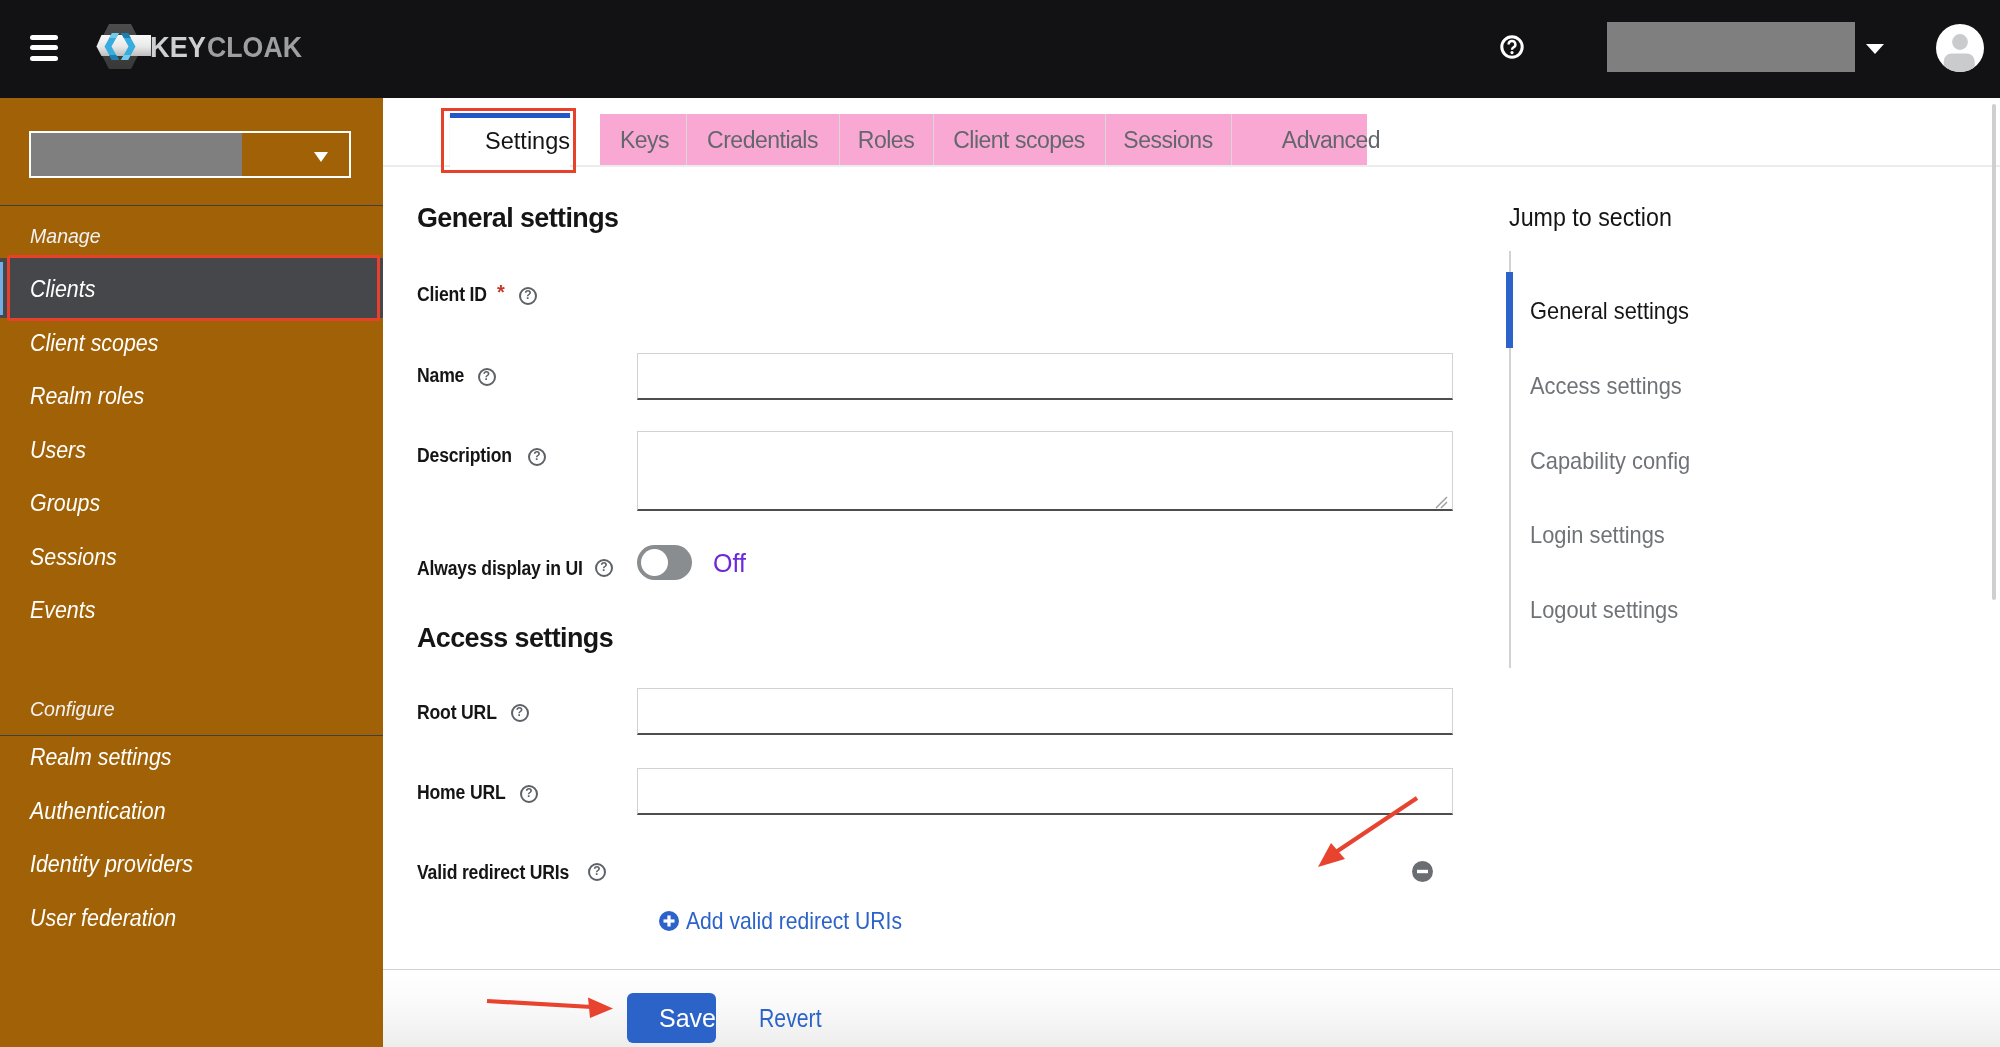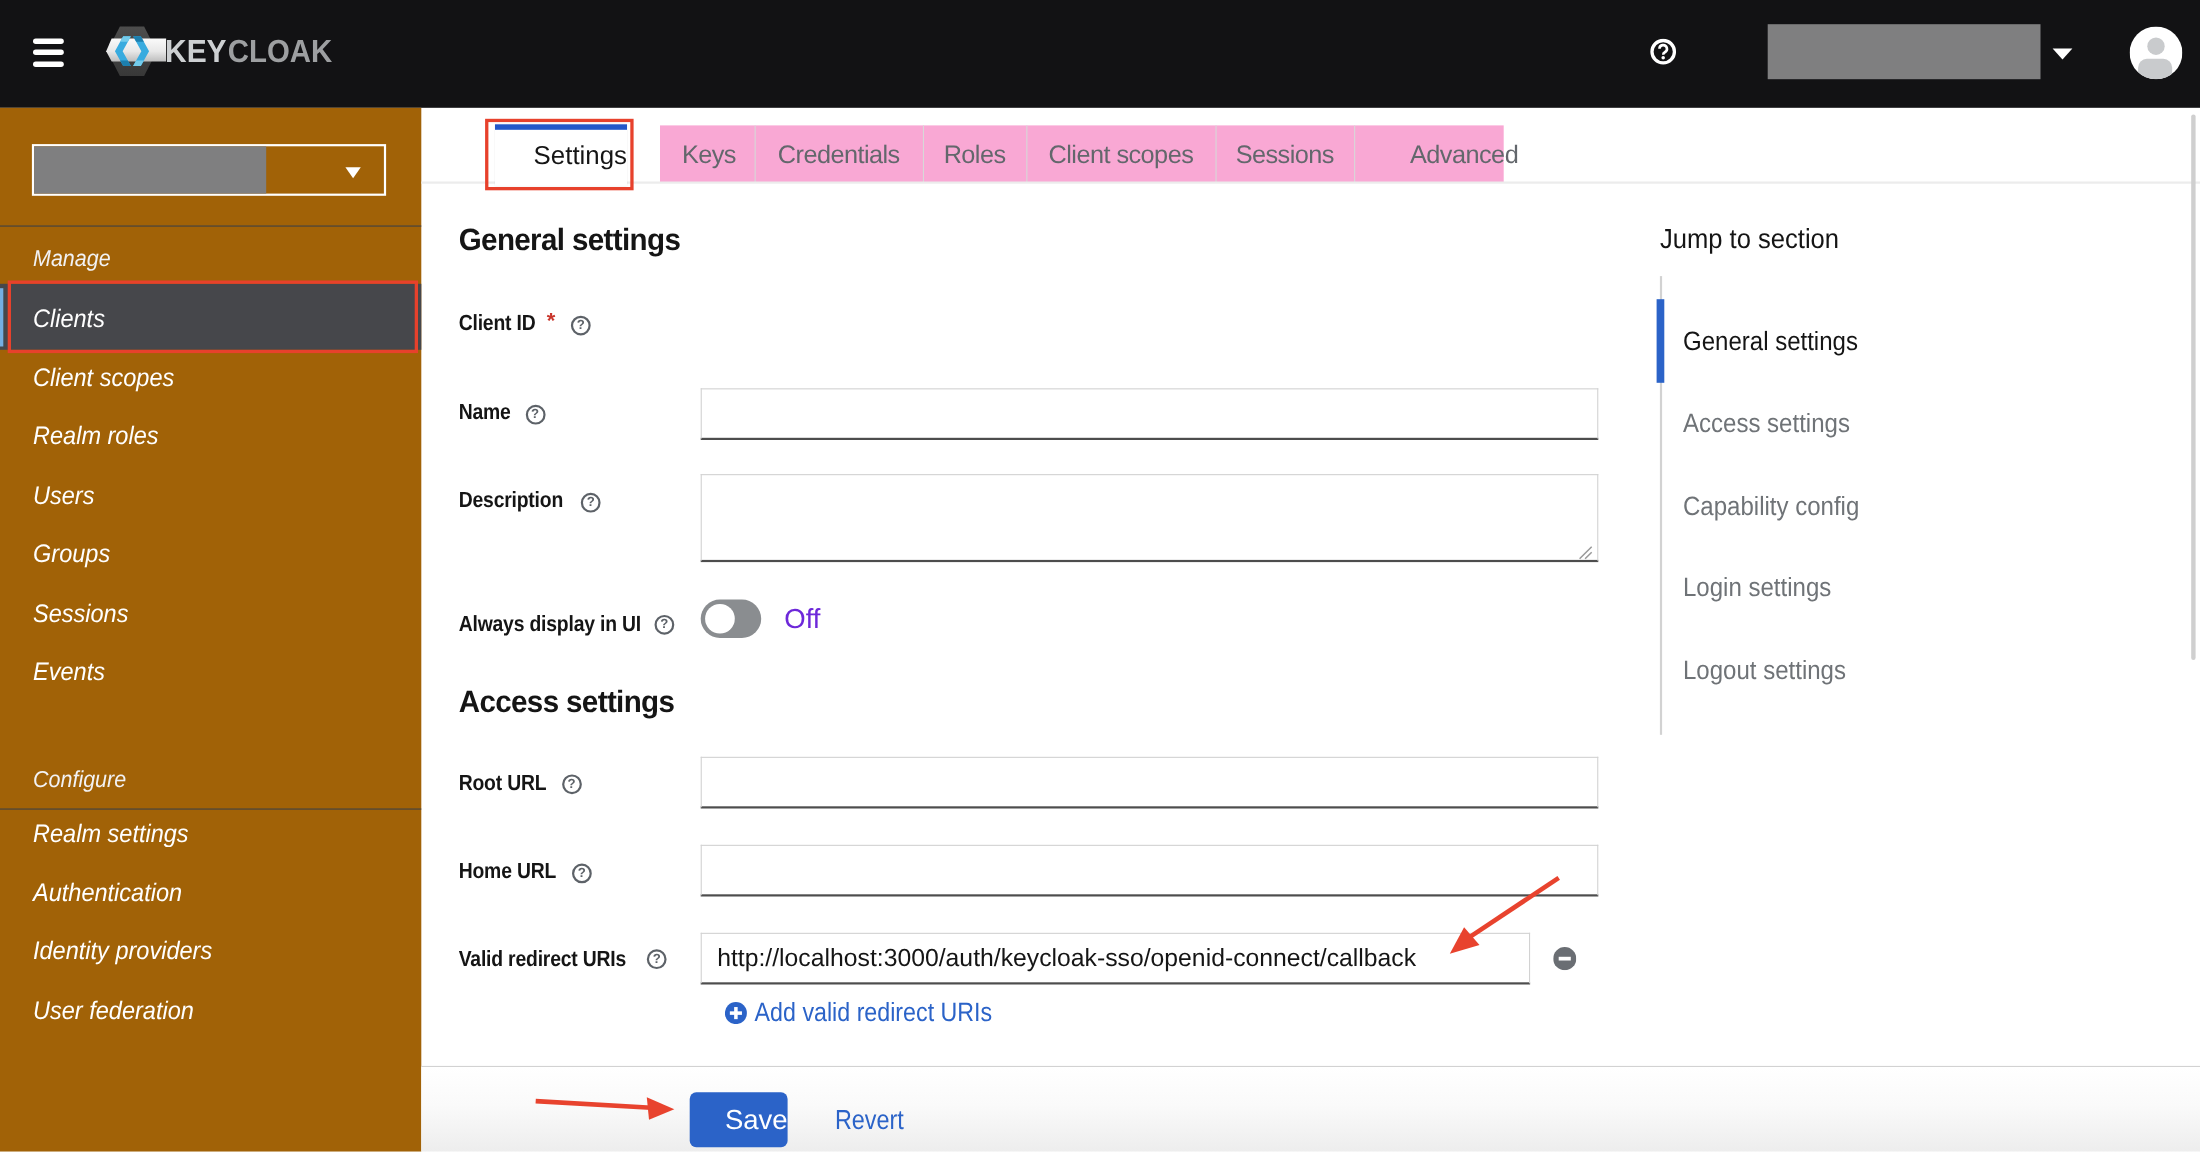--- a/index.html
+++ b/index.html
@@ -174,21 +174,20 @@
   <div class="flabel abs" style="top:534.5px">Root URL</div>
   <div class="helpc abs" style="left:127.5px;top:538px">?</div>
   <div class="inp abs" style="top:522px"></div>
 
   <div class="flabel abs" style="top:614.5px">Home URL</div>
   <div class="helpc abs" style="left:137px;top:619px">?</div>
   <div class="inp abs" style="top:602px"></div>
 
   <div class="flabel abs" style="top:694.5px">Valid redirect URIs</div>
   <div class="helpc abs" style="left:205px;top:697px">?</div>
-  <div class="inp abs" style="top:682px;width:754px;font-size:22.5px">http://localhost:3000/auth/keycloak-sso/openid-connect/callback</div>
   <svg class="abs" style="left:1029px;top:695px" width="21" height="21" viewBox="0 0 21 21">
     <circle cx="10.5" cy="10.5" r="10.5" fill="#6a6e73"></circle>
     <rect x="5" y="8.8" width="11" height="3.4" fill="#fff"></rect>
   </svg>
   <svg class="abs" style="left:276px;top:745px" width="20" height="20" viewBox="0 0 20 20">
     <circle cx="10" cy="10" r="10" fill="#2b63c8"></circle>
     <rect x="4.5" y="8.4" width="11" height="3.2" fill="#fff"></rect>
     <rect x="8.4" y="4.5" width="3.2" height="11" fill="#fff"></rect>
   </svg>
   <div class="abs" style="left:303px;top:741px;font-size:24px;color:#2b63c8;transform-origin:left;transform:scaleX(0.88)">Add valid redirect URIs</div>

